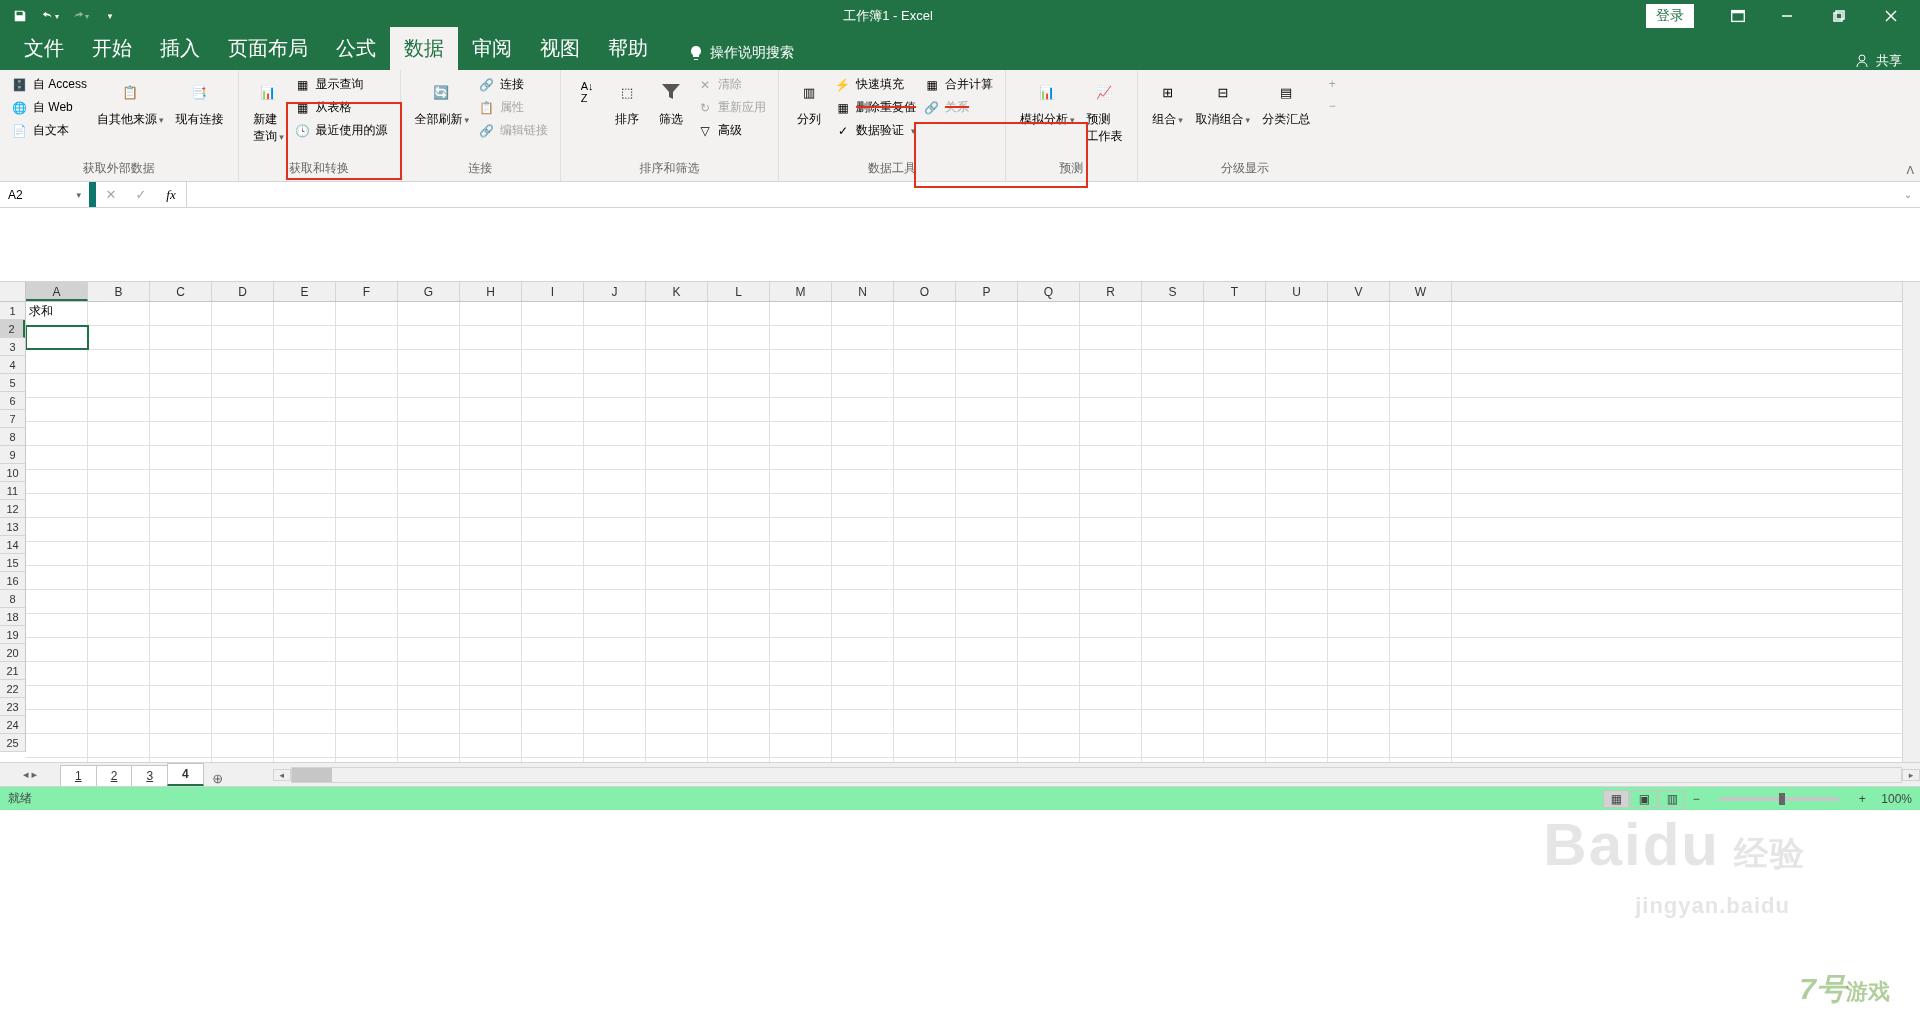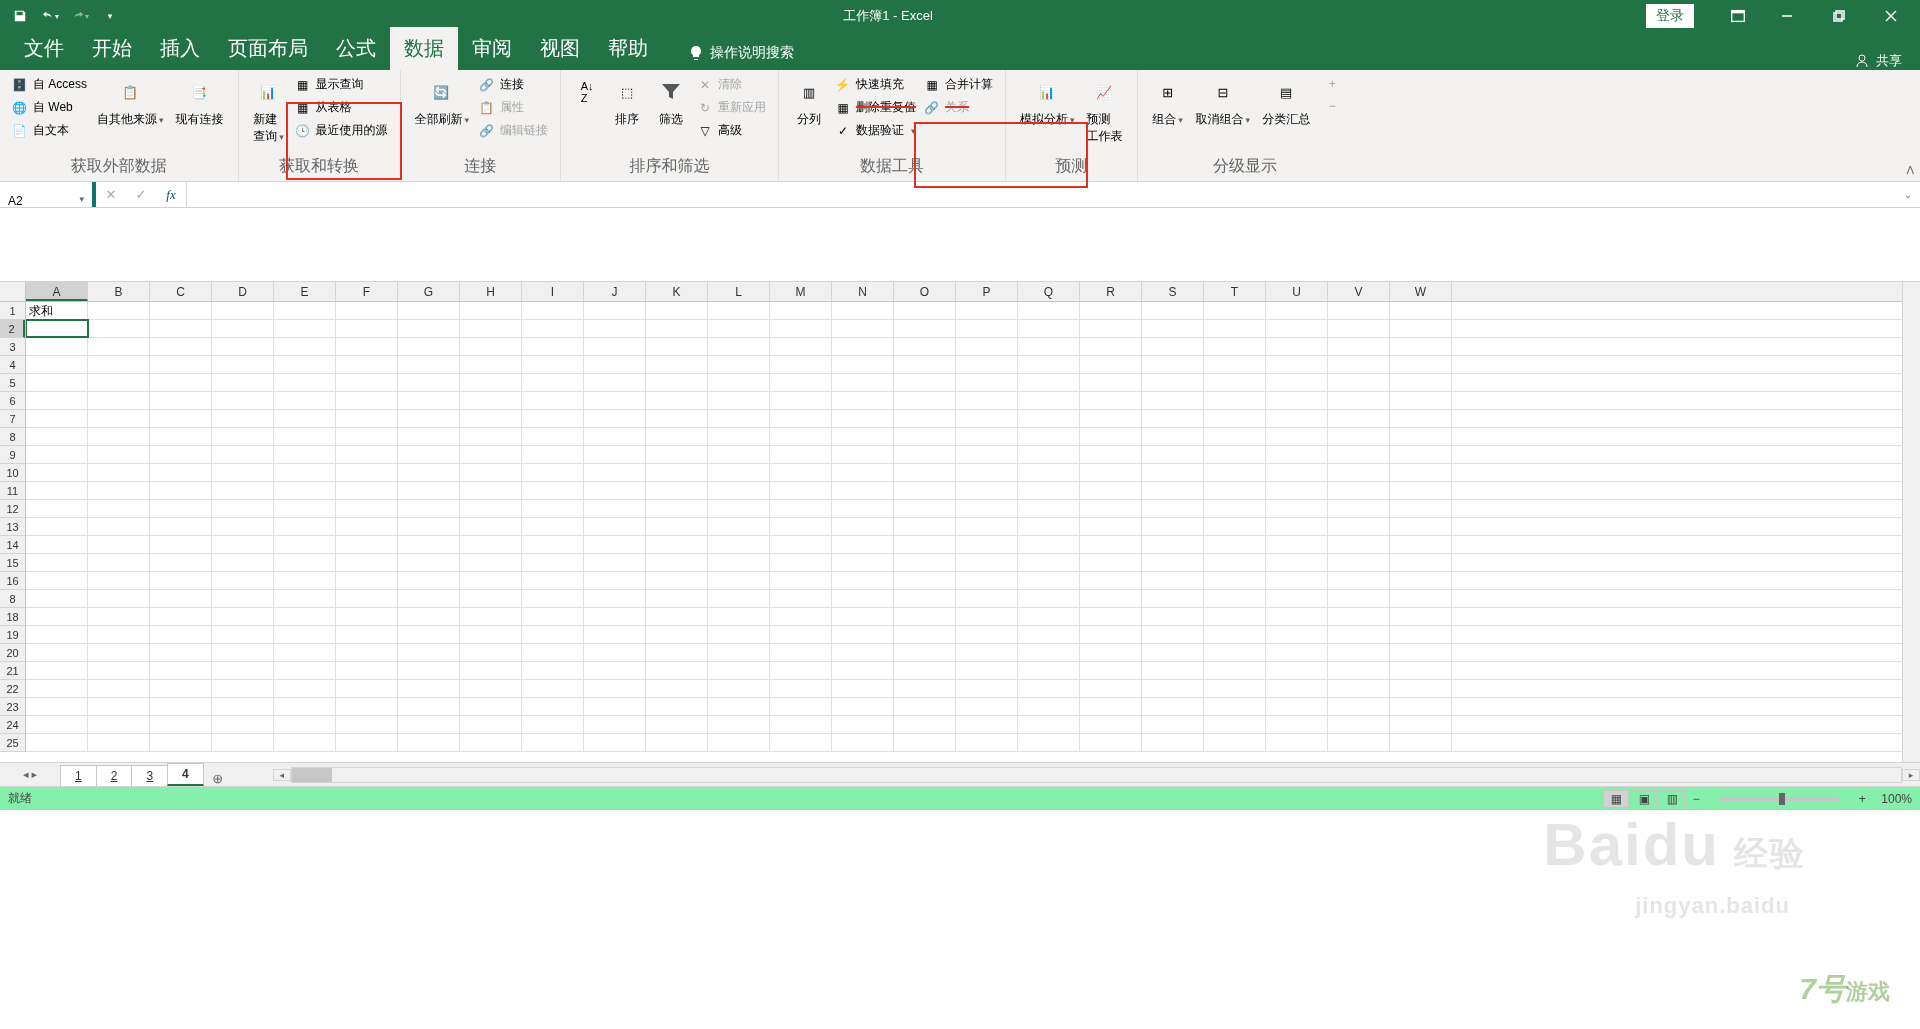--- a/index.html
+++ b/index.html
@@ -24,60 +24,60 @@
 .rtab.active { background: #f3f2f1; color: #217346; font-weight:500; }
 .tell-me { display: flex; align-items: center; color: #fff; margin-left: 26px; gap:6px; font-size:14px; padding-bottom:8px;}
 .tell-me svg { width: 16px; height: 16px; fill: #fff; }
 .share-area { margin-left: auto; display: flex; align-items: center; color: #fff; padding-right: 18px; gap:6px; }
 .share-area svg { width: 16px; height: 16px; fill: #fff; }
 
 
 .ribbon { height: 112px; background: #f3f2f1; border-bottom: 1px solid #d4d4d4; display: flex; position: relative; }
 .rgroup { border-right: 1px solid #e1dfdd; padding: 4px 8px 0; display: flex; flex-direction: column; }
 .rgroup-body { flex: 1; display: flex; align-items: flex-start; }
-.rgroup-label { text-align: center; font-size: 16px; color: #666; padding: 2px 0 4px; }
+.rgroup-label { text-align: center; font-size: 12px; color: #666; padding: 2px 0 4px; }
 .big-btn { display: flex; flex-direction: column; align-items: center; padding: 2px 6px; cursor: pointer; }
 .big-btn .bi-icon { width: 32px; height: 32px; display:flex; align-items:center; justify-content:center;}
 .big-btn .bi-label { font-size: 12px; text-align: left; margin-top: 3px; }
 .small-list { display: flex; flex-direction: column; gap: 2px; }
 .small-btn { display: flex; align-items: center; gap: 5px; padding: 2px 4px; font-size: 12px; cursor: pointer; }
 .small-btn .si-icon { width: 16px; height: 16px; display:inline-flex; align-items:center; justify-content:center;}
 .grey { color: #a6a6a6; }
 .drop-caret { font-size:9px; color:#666; margin-left:2px; }
 .collapse-btn { position: absolute; right: 6px; bottom: 4px; font-size: 11px; color:#666; cursor:pointer;}
 
 
 .hl-box { position: absolute; border: 2px solid #e03020; pointer-events: none; }
 .hl1 { left: 286px; top: 32px; width: 116px; height: 78px; }
 .hl2 { left: 914px; top: 52px; width: 174px; height: 66px; }
 .strike-red { text-decoration: line-through; text-decoration-color: #e03020; text-decoration-thickness:2px;}
 
 
 .fbar-row { height: 26px; border-bottom: 1px solid #d4d4d4; display: flex; align-items: stretch; background:#fff;}
-.namebox { width: 96px; border-right: 4px solid #0f766e; display: flex; align-items: flex-start; padding: 12px 8px; font-size: 12px; }
+.namebox { width: 96px; border-right: 7px solid #0f766e; display: flex; align-items: center; padding: 0 8px; font-size: 12px; }
 .namebox-drop { font-size:9px; color:#666; margin-left:auto;}
 .fb-btns { display: flex; align-items: center; border-right: 1px solid #d4d4d4; }
 .fb-btn { width: 30px; display: flex; align-items: center; justify-content: center; color: #a6a6a6; }
-.fb-btn.fx { font-style: italic; font-family: serif; color: #0c4a6e;}
+.fb-btn.fx { font-style: italic; font-family: serif; color: #000000;}
 .formula-input { flex: 1; padding: 0 6px; font-size: 12px; }
 .fb-expand { width: 24px; display:flex; align-items:center; justify-content:center; color:#888; font-size:10px;}
 .fb-big-space { height: 74px; border-bottom:1px solid #d4d4d4; background:#fff;}
 
 
 .grid-wrap { display: flex; height: 480px; }
 .row-hdrs { width: 26px; background: #f0f0f0; border-right:1px solid #c6c6c6;}
 .rh-corner { height: 20px; background:#f0f0f0; border-bottom:1px solid #c6c6c6; border-right:1px solid #c6c6c6; }
 .rh { height: 18px; font-size: 11px; text-align: center; border-bottom: 1px solid #d4d4d4; background:#f0f0f0; line-height:18px; color:#333;}
 .rh.sel { background:#d2d2d2; border-right:2px solid #217346;}
 .grid-main { flex: 1; overflow: hidden; }
 .col-hdrs { display: flex; height: 20px; background:#f0f0f0; border-bottom:1px solid #c6c6c6;}
 .ch { width: 62px; border-right: 1px solid #d4d4d4; font-size: 12px; text-align: center; line-height:20px; color:#333;}
 .ch.sel { background:#d2d2d2; border-bottom:2px solid #217346;}
 .grid-rows { }
-.gr { display: flex; height: 18px; border-bottom:1px solid #e0e0e0;}
+.gr { display: flex; height: 24px; border-bottom:1px solid #e0e0e0;}
 .gc { width: 62px; border-right: 1px solid #e0e0e0; font-size: 12px; padding:0 3px; line-height:18px;}
 .gc.sel { outline: 2px solid #217346; outline-offset:-1px;}
 .grid-right-edge{ width:18px; background:#f0f0f0; border-left:1px solid #d4d4d4;}
 
 
 .sheet-row { height: 24px; border-top: 1px solid #d4d4d4; display: flex; align-items: stretch; background:#f0f0f0;}
 .sheet-nav { width: 60px; display:flex; align-items:center; justify-content:center; gap:6px; color:#666; font-size:11px;}
 .sheet-tabs { display: flex; align-items: flex-end; }
 .stab { padding: 3px 14px; border: 1px solid #c6c6c6; border-bottom: none; font-size: 12px; background:#fff; margin-right:-1px; cursor:pointer; text-decoration:underline; color:#333;}
 .stab.active { border-bottom: 2px solid #217346; font-weight:bold; text-decoration:none;}

